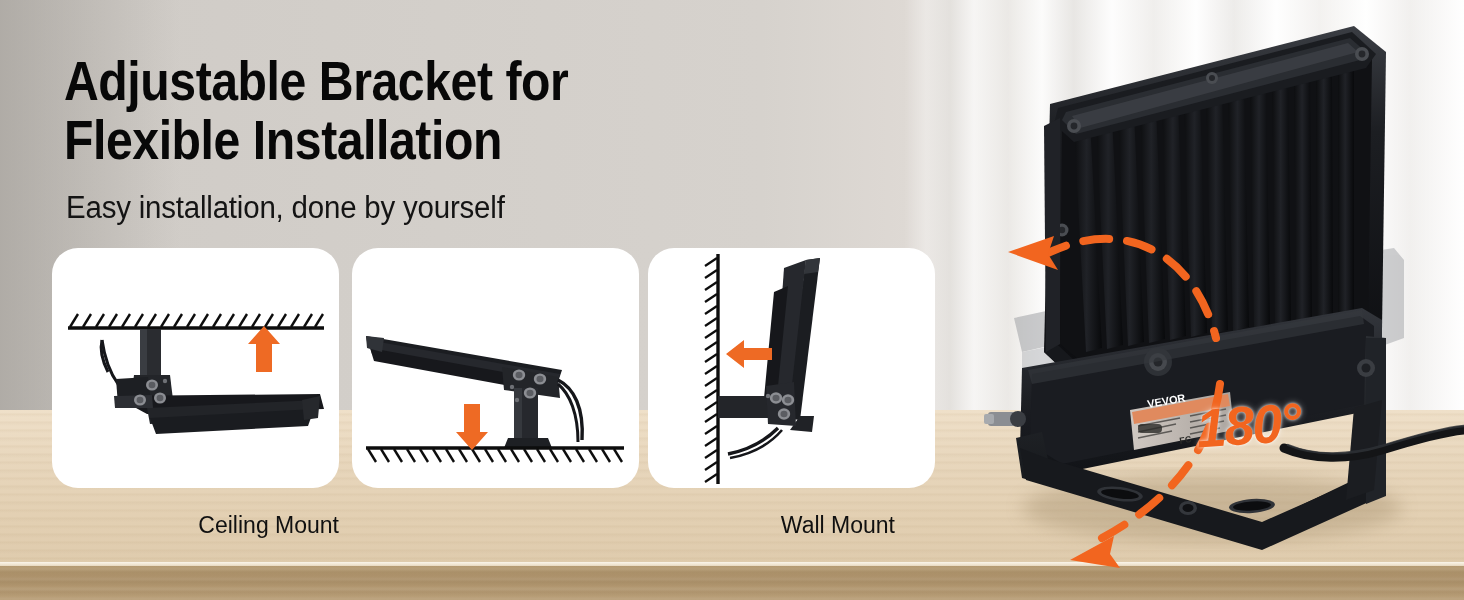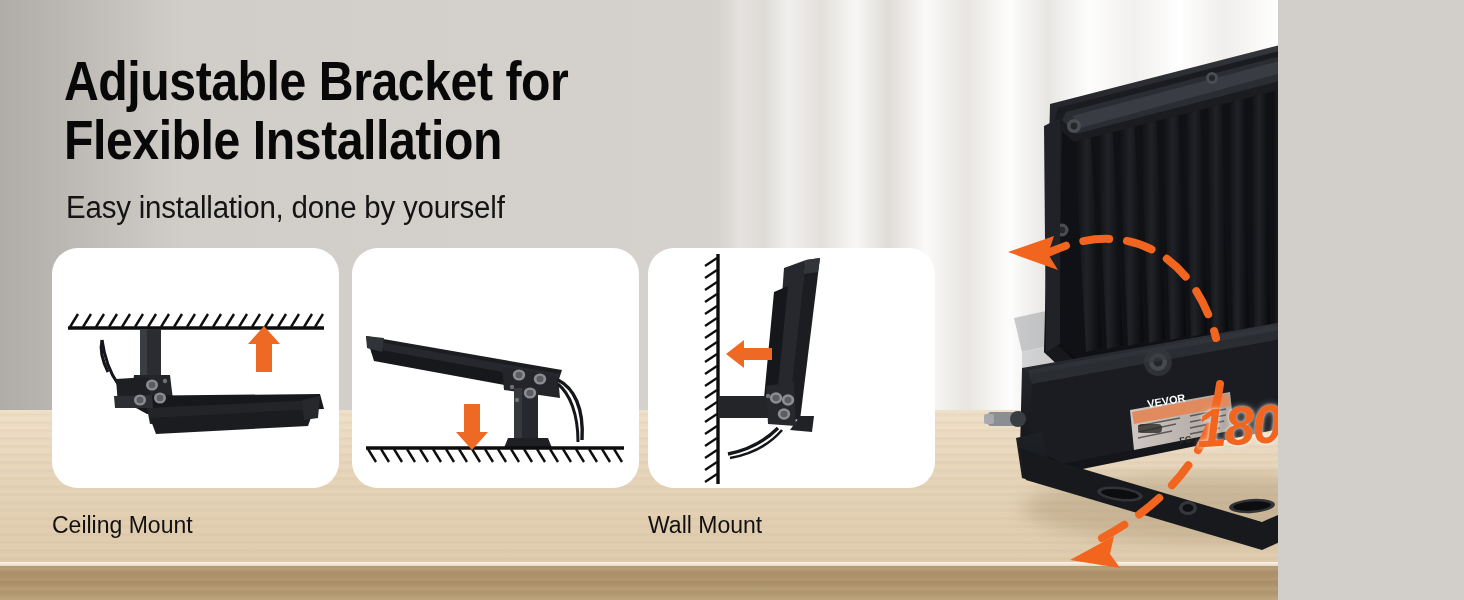--- a/index.html
+++ b/index.html
@@ -1,21 +1,21 @@
 <!DOCTYPE html>
 <html><head>
 <meta charset="utf-8">
 <style>
   html,body{margin:0;padding:0;}
   body{
     width:1464px;height:600px;overflow:hidden;
     font-family:"Liberation Sans","DejaVu Sans",sans-serif;
     background:#d2cec9;
   }
-  .stage{position:relative;width:1278px;height:600px;overflow:hidden;}
+  .stage{position:relative;width:1464px;height:600px;overflow:hidden;}
 
   
   .bg-wall{
     position:absolute;left:0;top:0;width:1464px;height:600px;
     background:
       linear-gradient(90deg,#cfcbc6 0%,#d3cfca 30%,#d6d2cd 52%,#ded9d4 62%,#eceae7 70%,#f7f6f5 78%,#fbfafa 100%);
   }
   
   .curtain{
     position:absolute;right:0;top:0;width:560px;height:600px;
@@ -104,26 +104,26 @@
 
   
   .card{
     position:absolute;top:248px;width:287px;height:240px;
     background:#ffffff;border-radius:26px;overflow:hidden;
   }
   #card-0{left:52px;}
   #card-1{left:352px;}
   #card-2{left:648px;}
   .card-label{
-    position:absolute;top:512px;width:287px;text-align:left;
+    position:absolute;top:512px;width:287px;text-align:right;
     font-size:23px;color:#101010;
   }
   #label-0{left:52px;}
   #label-1{left:352px;}
-  #label-2{left:648px;}
+  #label-2{left:608px;}
 
   .sketch{position:absolute;left:0;top:0;width:287px;height:240px;}
 
   
   .product{position:absolute;left:962px;top:8px;width:502px;height:592px;}
   .deg-badge{
     position:absolute;left:1196px;top:394px;
     font-size:54px;font-weight:700;color:#f2651f;
     font-style:italic;letter-spacing:-2px;
     text-shadow:0 0 3px rgba(255,255,255,.85),0 0 7px rgba(255,255,255,.5);

